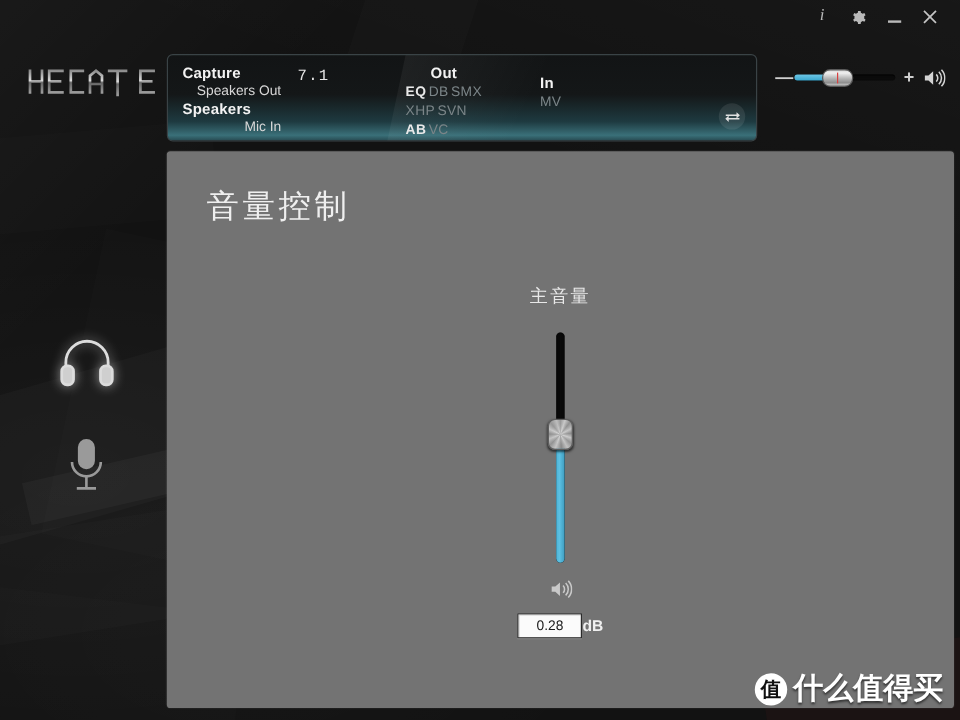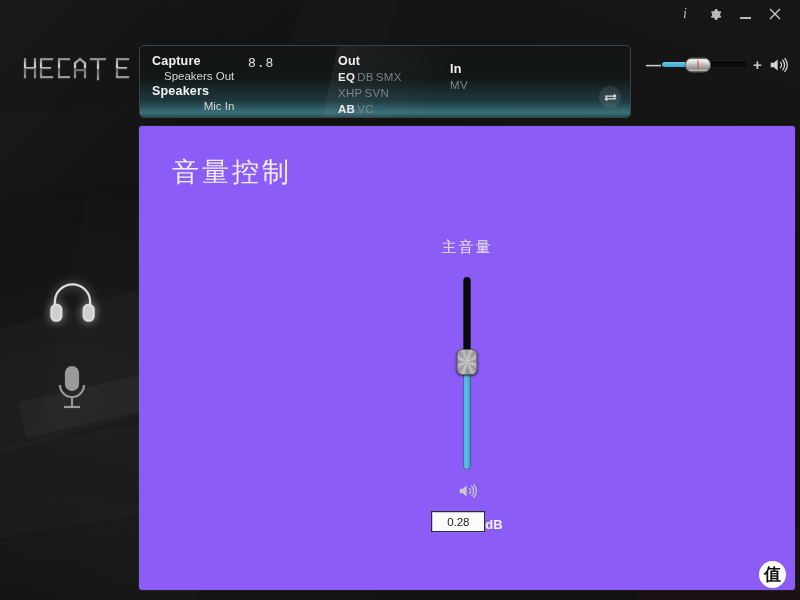--- a/index.html
+++ b/index.html
@@ -123,21 +123,21 @@
   }
   .sb-sub {
     color: #d7d7d7;
     font-size: 11.5px;
     line-height: 15px;
     padding-left: 12px;
     text-align: right;
   }
   .sb-col-pb { left: 12px; top: 8px; }
   .sb-col-71 { left: 108px; top: 10px; color:#e6e6e6; font-size: 13px; font-family: "Liberation Mono", monospace; letter-spacing:1px;}
-  .sb-col-out { left: 198px; top: 8px; }
+  .sb-col-out { left: 198px; top: 8px; text-align: center; }
   .sb-col-in  { left: 310px; top: 16px; }
   .tagrow { margin-top: 1px; display: flex; gap: 2px; }
   .tag {
     font-size: 11.5px;
     line-height: 15px;
     letter-spacing: 0.3px;
     cursor: default;
   }
   .tag.on  { color: #e9e9e9; font-weight: 600; }
   .tag.off { color: #7b8588; }
@@ -200,21 +200,21 @@
     margin-bottom: 22px;
     cursor: default;
   }
   .rail-item.active svg { filter: drop-shadow(0 0 5px rgba(255,255,255,0.55)); }
 
   
   .panel {
     position: absolute;
     left: 139px; top: 126px;
     width: 656px; height: 464px;
-    background: #8b5cf6;
+    background: #737373;
     border-radius: 3px;
     box-shadow: 0 0 0 1px rgba(255,255,255,0.04);
     z-index: 22;
     overflow: hidden;
   }
   .panel-title {
     position: absolute;
     left: 33px; top: 28px;
     color: #efefef;
     font-family: "Liberation Serif", "DejaVu Serif", serif;
@@ -282,21 +282,21 @@
     cursor: default;
   }
   .vs-spk {
     margin-top: 14px;
     color: #c9c9c9;
     display: flex; align-items: center; justify-content: center;
   }
   .vs-valuerow {
     margin-top: 12px;
     display: flex;
-    align-items: flex-end;
+    align-items: center;
     gap: 0;
   }
   .vs-input {
     width: 54px; height: 21px;
     background: #fbfbfb;
     border: 1px solid #2b2b2b;
     box-shadow: inset 1px 1px 0 rgba(0,0,0,0.18), 0 1px 0 rgba(255,255,255,0.08);
     color: #1a1a1a;
     font-size: 11.5px;
     font-family: "Liberation Sans", sans-serif;
@@ -404,21 +404,21 @@
     <div class="sb-sheen"></div>
     <div class="sb-inner">
 
       <div class="sb-col sb-col-pb">
         <div class="sb-head">Capture</div>
         <div class="sb-sub">Speakers Out</div>
         <div class="sb-head">Speakers</div>
         <div class="sb-sub">Mic In</div>
       </div>
 
-      <div class="sb-col sb-col-71">8.8</div>
+      <div class="sb-col sb-col-71">7.1</div>
 
       <div class="sb-col sb-col-out">
         <div class="sb-head">Out</div>
         <div class="tagrow">
           <span class="tag on">EQ</span>
           <span class="tag off">DB</span>
           <span class="tag off">SMX</span>
         </div>
         <div class="tagrow">
           <span class="tag off">XHP</span>
@@ -508,15 +508,16 @@
       <div class="vs-valuerow">
         <div class="vs-input">0.28</div>
         <div class="vs-unit">dB</div>
       </div>
 
     </div>
   </div>
 
   <div class="watermark">
     <div class="wm-badge">值</div>
+    <div class="wm-text">什么值得买</div>
   </div>
 
 </div>
 
 </body></html>

